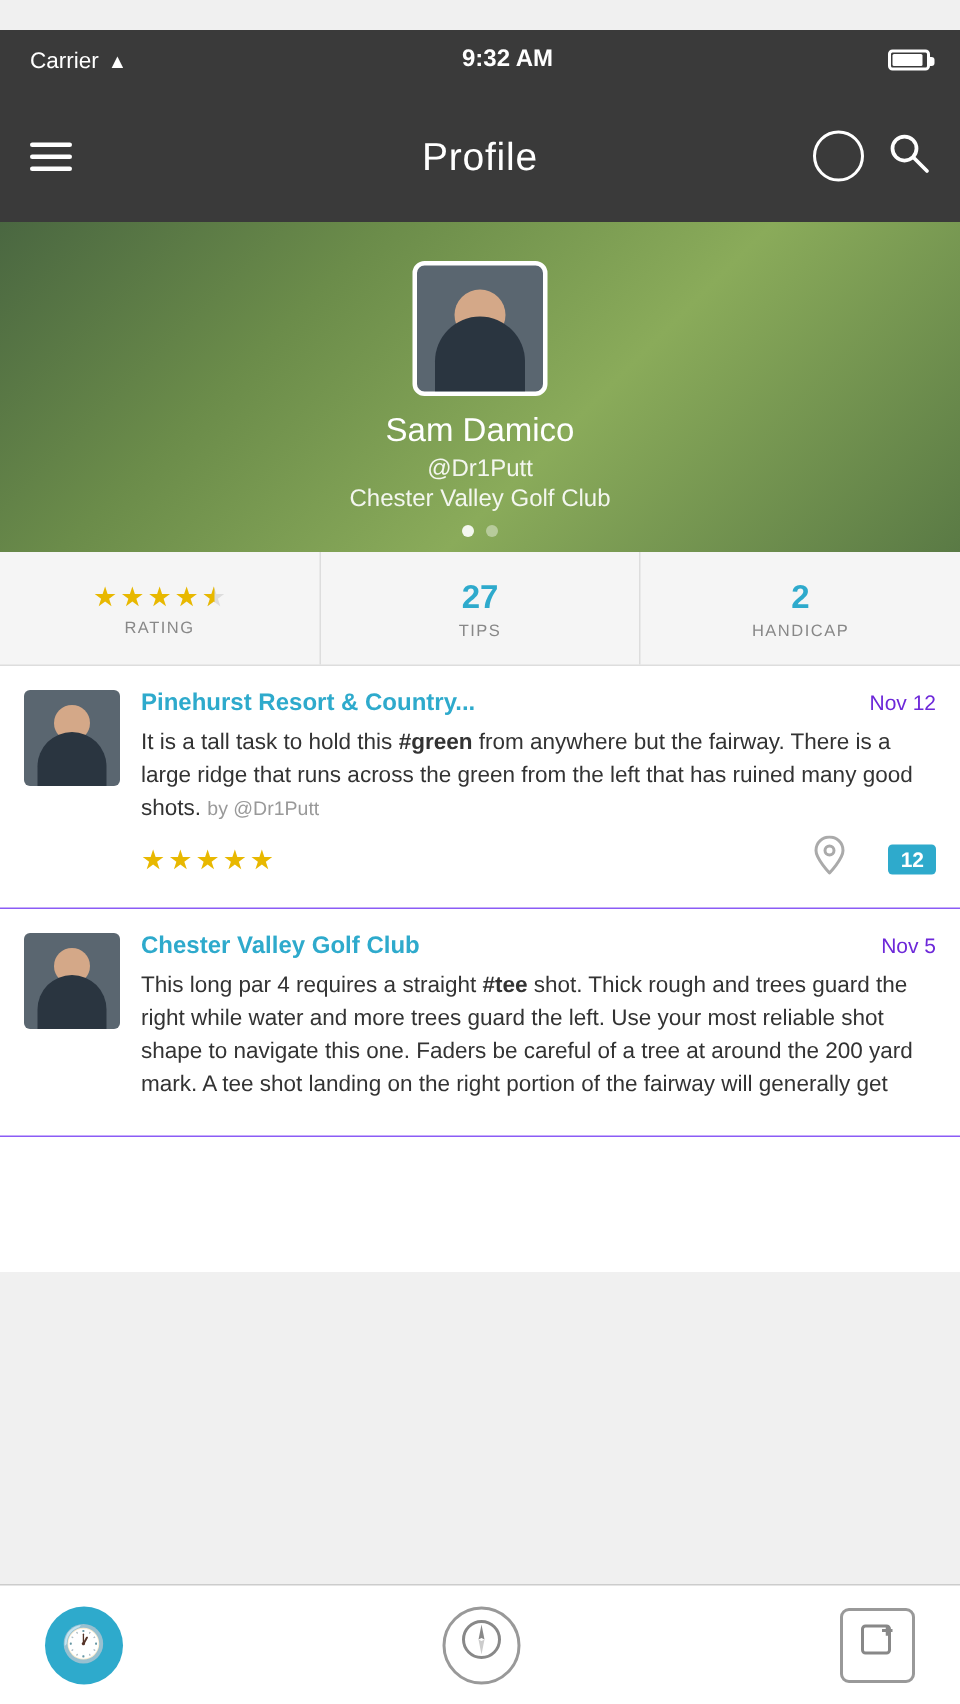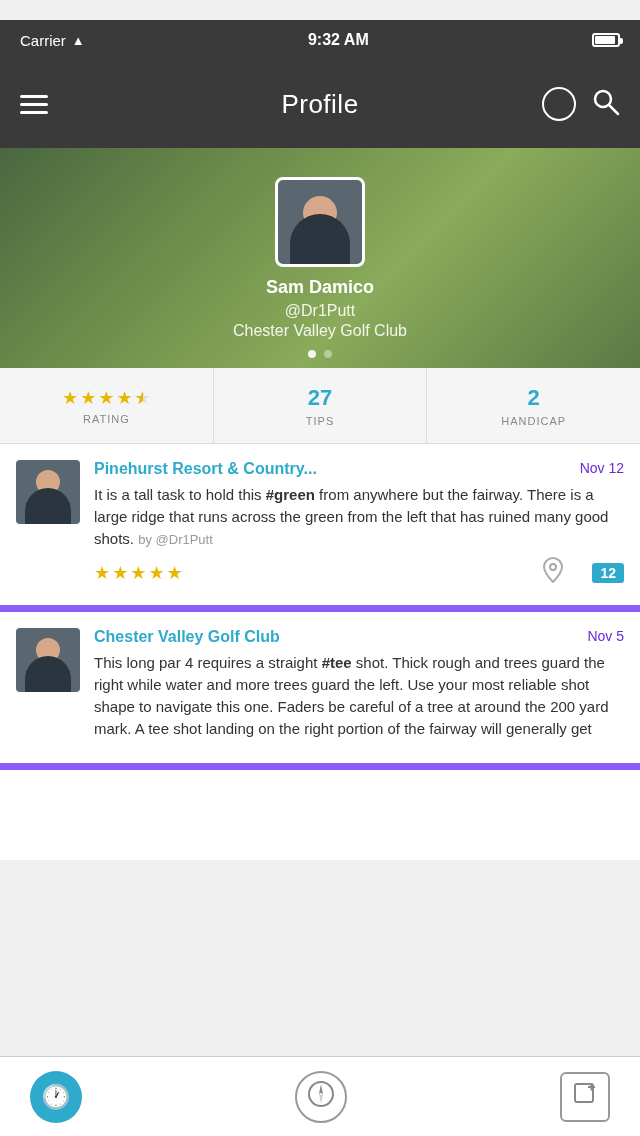--- a/index.html
+++ b/index.html
@@ -104,21 +104,21 @@
     .avatar-person .head {
       width: 34px; height: 34px; background: #d4a888; border-radius: 50%;
       position: absolute; top: 16px; left: 50%; transform: translateX(-50%);
     }
     .avatar-person .body {
       width: 60px; height: 50px; background: #2a3540;
       border-radius: 30px 30px 0 0;
       position: absolute; bottom: 0; left: 50%; transform: translateX(-50%);
     }
     .profile-name {
-      color: white; font-size: 18px; font-weight: 700; margin-bottom: 4px;
+      color: white; font-size: 22px; font-weight: 400; margin-bottom: 4px;
     }
     .profile-handle {
       color: rgba(255,255,255,0.9); font-size: 16px; margin-bottom: 2px;
     }
     .profile-club {
       color: rgba(255,255,255,0.9); font-size: 16px;
     }
     .page-dots {
       position: absolute; bottom: 10px;
       display: flex; gap: 8px;
@@ -156,21 +156,21 @@
       display: flex; gap: 2px; align-items: center;
     }
     .star { color: #e8b800; font-size: 18px; }
     .star.half { color: #e8b800; font-size: 18px; }
 
     
     .feed { background: white; }
     .tip-item {
       display: flex;
       padding: 16px;
-      border-bottom: 7px solid #8b5cf6;
+      border-bottom: 1px solid #8b5cf6;
       background: white;
       gap: 14px;
     }
     .tip-avatar {
       width: 64px; height: 64px;
       border-radius: 4px;
       overflow: hidden;
       flex-shrink: 0;
       background: #5a6670;
     }

